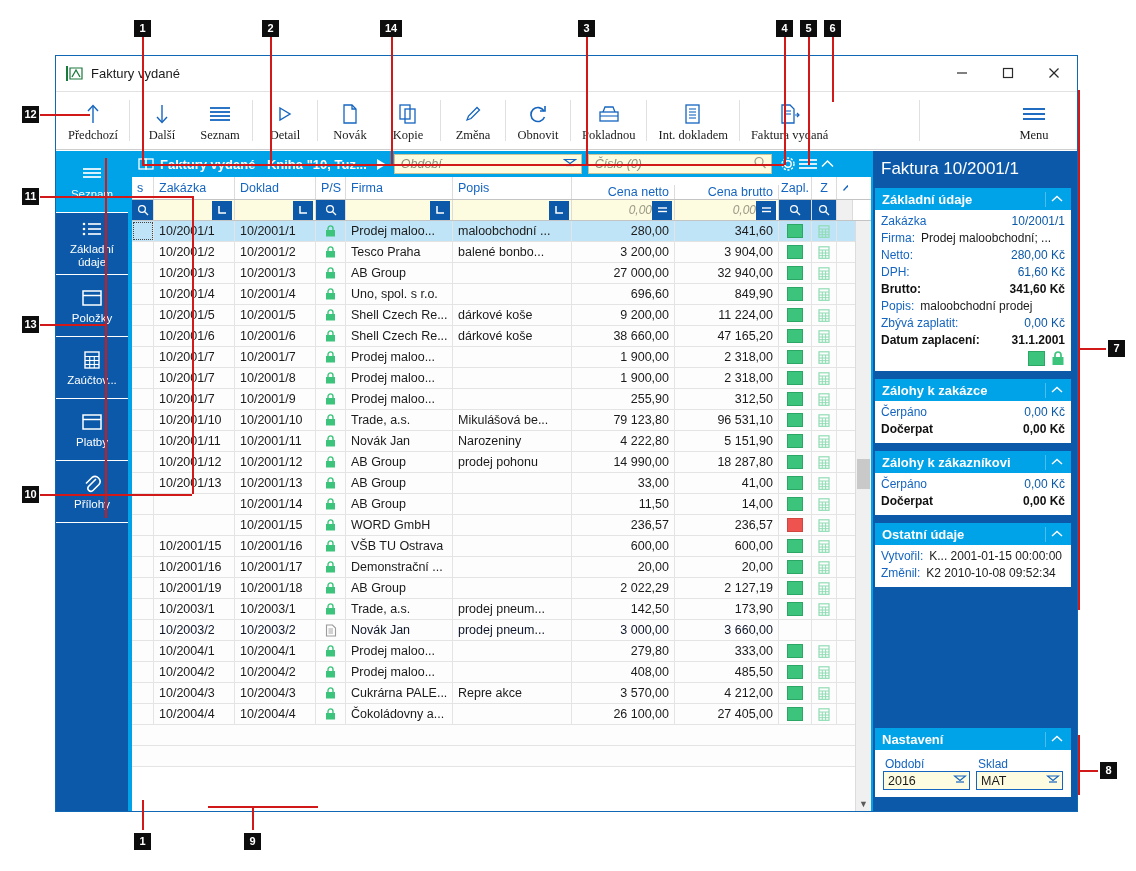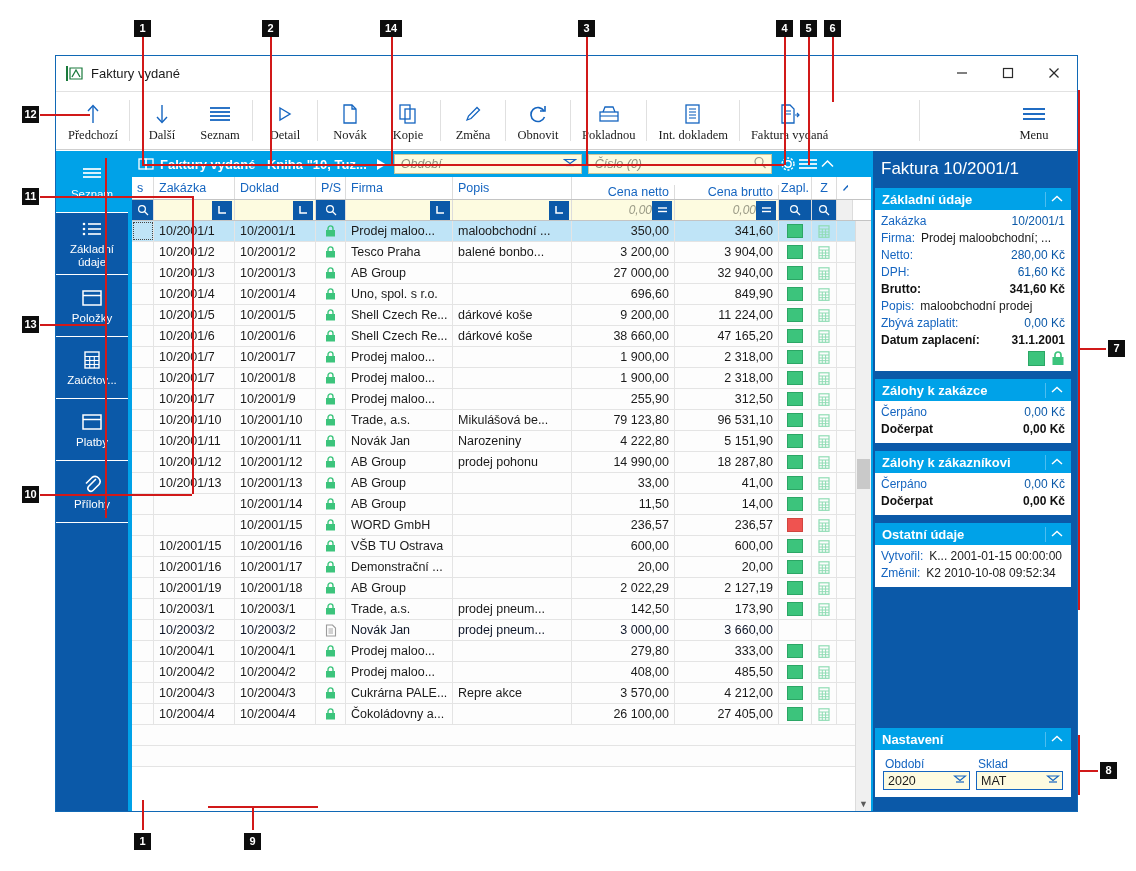--- a/index.html
+++ b/index.html
@@ -795,21 +795,21 @@
               <div class="cell w-zak">10/2001/1</div>
               <div class="cell w-dok">10/2001/1</div>
               <div class="cell w-ps ctr">
                 <svg width="11" height="12">
                   <rect x="1" y="5" width="9" height="6.5" fill="#3cc47c"></rect>
                   <path d="M3 5 v-1.6 a2.5 2.5 0 0 1 5 0 V5" fill="none" stroke="#3cc47c" stroke-width="1.4"></path>
                 </svg>
               </div>
               <div class="cell w-fir">Prodej maloo...</div>
               <div class="cell w-pop">maloobchodní ...</div>
-              <div class="cell w-net num">350,00</div>
+              <div class="cell w-net num">280,00</div>
               <div class="cell w-bru num">341,60</div>
               <div class="cell w-zapl ctr">
                 <span class="sqcell"></span>
               </div>
               <div class="cell w-z ctr">
                 <svg width="12" height="13">
                   <rect x="1" y="0.8" width="10" height="11.5" fill="none" stroke="#8fdcb4" stroke-width="1.2"></rect>
                   <line x1="1" y1="4" x2="11" y2="4" stroke="#8fdcb4" stroke-width="1"></line>
                   <line x1="1" y1="7" x2="11" y2="7" stroke="#8fdcb4" stroke-width="1"></line>
                   <line x1="1" y1="9.7" x2="11" y2="9.7" stroke="#8fdcb4" stroke-width="1"></line>
@@ -1581,21 +1581,21 @@
             <svg width="14" height="10">
                 <path d="M2 7 L7 2.5 L12 7" fill="none" stroke="#ffffff" stroke-width="1.4"></path>
               </svg>
           </span>
         </div>
         <div class="card-body">
           <div class="set-row">
             <div class="set-field">
               <div class="set-label">Období</div>
               <div class="set-input">
-                <span class="sv">2020</span>
+                <span class="sv">2016</span>
                 <span class="sc">
                   <svg width="14" height="12">
                       <path d="M1.5 3 h11 l-5.5 4.5 z" fill="none" stroke="#1565c0" stroke-width="1.2"></path>
                       <line x1="3" y1="9" x2="11" y2="9" stroke="#1565c0" stroke-width="1.2"></line>
                     </svg>
                 </span>
               </div>
             </div>
             <div class="set-field">
               <div class="set-label">Sklad</div>

